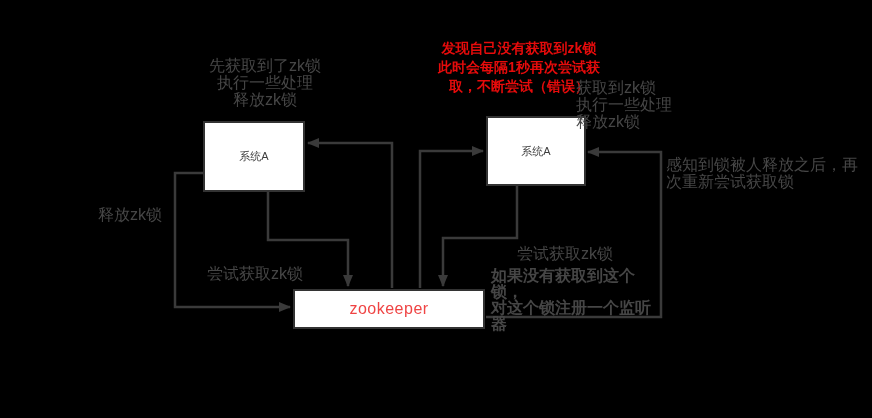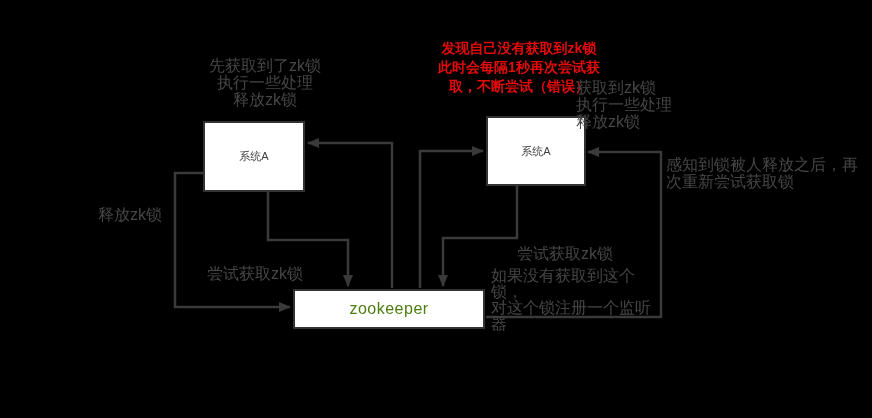--- a/index.html
+++ b/index.html
@@ -16,36 +16,36 @@
   .connectors polyline{fill:none;stroke:var(--connector);stroke-width:2.5;}
   .connectors .arrowhead{fill:var(--connector);}
   .node{
     position:absolute;box-sizing:border-box;
     background:var(--box-fill);border:2.5px solid var(--box-border);
     display:flex;align-items:center;justify-content:center;
     color:var(--box-text);font-size:11px;
   }
   .node-system-a-left{left:203px;top:121px;width:102px;height:71px;}
   .node-system-a-right{left:486px;top:116px;width:100px;height:70px;}
-  .node-zookeeper{left:293px;top:289px;width:192px;height:40px;font-size:16px;color:#4d7c0f;letter-spacing:0.5px;}
+  .node-zookeeper{left:293px;top:289px;width:192px;height:40px;font-size:16px;color:#ef4444;letter-spacing:0.5px;}
   .note{
     position:absolute;color:var(--note-text);
     font-size:16px;line-height:17px;white-space:pre-line;
   }
   .note-acquire-first{left:175px;top:57px;width:180px;text-align:center;}
   .note-retry-error{
     left:420px;top:39px;width:198px;text-align:center;
     color:var(--error-text);font-weight:bold;font-size:14px;line-height:19px;
   }
   .note-acquire-after{left:576px;top:79px;width:140px;}
   .note-sense-release{left:666px;top:156px;width:192px;text-align:left;}
   .note-release-lock{left:98px;top:206px;white-space:nowrap;}
   .note-try-left{left:207px;top:265px;white-space:nowrap;}
   .note-try-right{left:517px;top:245px;white-space:nowrap;}
-  .note-register-listener{left:491px;top:268px;width:170px;line-height:16px;}
+  .note-register-listener{left:491px;top:268px;width:170px;line-height:16px;font-weight:bold;}
   .note-guarantee{left:300px;top:341px;width:200px;text-align:center;}
 </style>
 </head>
 <body>
 
 <div class="canvas">
 
   <svg class="connectors" width="872" height="418">
     <defs>
       <marker id="arrow" markerWidth="4.8" markerHeight="4" refX="4.4" refY="2" orient="auto" markerUnits="strokeWidth">

